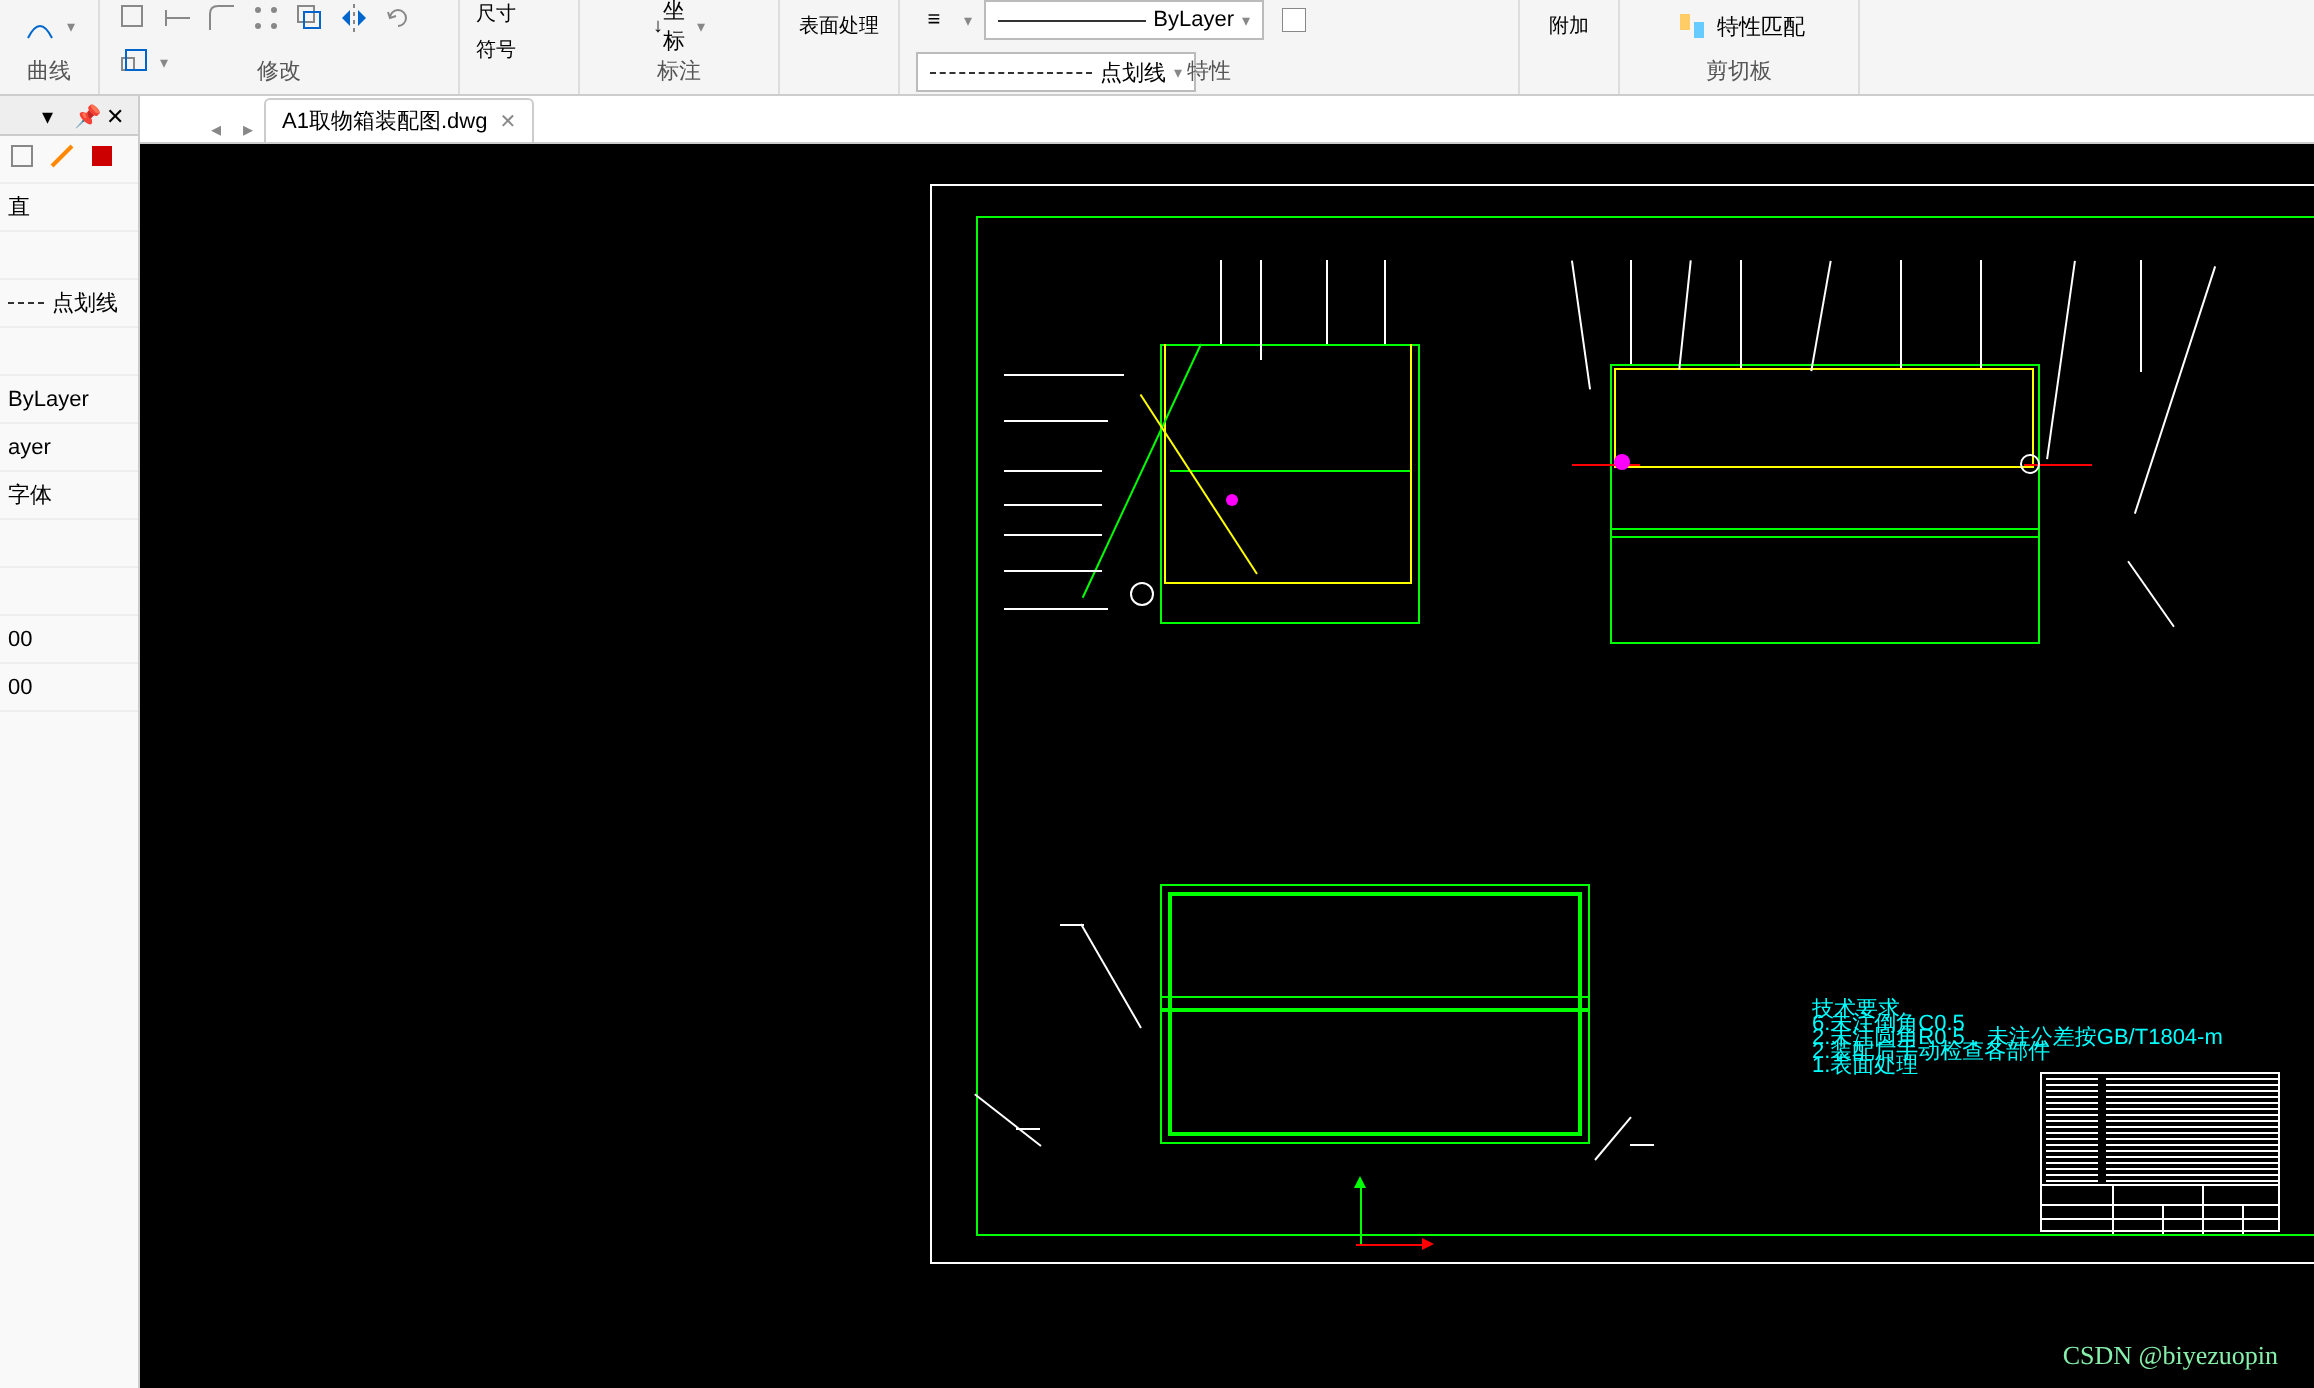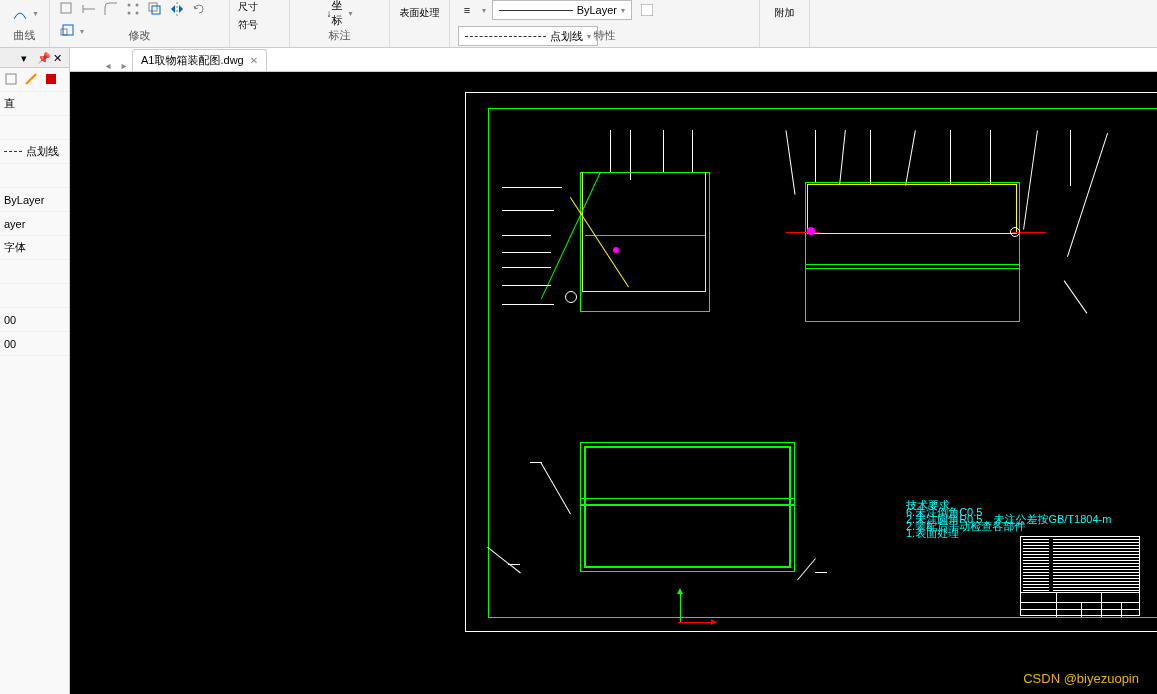--- a/index.html
+++ b/index.html
@@ -43,21 +43,21 @@
 .view3-inner { position: absolute; left: 514px; top: 374px; width: 207px; height: 122px; border: 2px solid #0f0; }
 
 .ucs { position: absolute; left: 610px; top: 520px; }
 .ucs-y { width: 1px; height: 30px; background: #0f0; position: absolute; }
 .ucs-x { width: 35px; height: 1px; background: #f00; position: absolute; top: 30px; left: -2px; }
 
 .tech-text { position: absolute; left: 836px; top: 430px; color: #0ff; font-size: 5px; line-height: 7px; font-family: monospace; }
 .title-block { position: absolute; right: 17px; bottom: 78px; width: 120px; height: 80px; border: 1px solid #fff; }
 .tb-grid { position: absolute; background: #fff; }
 
-.watermark { position: absolute; right: 18px; bottom: 8px; color: #eab308; font-size: 13px; font-family: Liberation Sans, sans-serif; }
+.watermark { position: absolute; right: 18px; bottom: 8px; color: #86efac; font-size: 13px; font-family: Liberation Serif, serif; }
 
 svg.icon { width: 16px; height: 16px; }
 </style>
 </head>
 <body>
 
 <div class="ribbon">
   <div class="ribbon-group" style="width:50px">
     <div class="ribbon-icons">
       <span class="ribbon-icon">
@@ -162,20 +162,32 @@
         <span style="font-size:8px;color:#888">▾</span>
       </div>
     </div>
     <div class="ribbon-label">特性</div>
   </div>
   <div class="ribbon-group" style="width:50px">
     <div class="ribbon-icons">
         <span style="font-size:10px">附加</span>
       </div>
     <div class="ribbon-label">&nbsp;</div>
+  </div>
+  <div class="ribbon-group" style="width:120px">
+    <div class="ribbon-icons">
+      <span class="ribbon-icon">
+          <svg class="icon" viewBox="0 0 16 16">
+            <rect x="2" y="2" width="5" height="8" fill="#fc6"></rect>
+            <rect x="9" y="6" width="5" height="8" fill="#6cf"></rect>
+          </svg>
+        </span>
+      <span>特性匹配</span>
+    </div>
+    <div class="ribbon-label">剪切板</div>
   </div>
 </div>
 
 <div class="leftbar">
   <div class="leftbar-header">
     <span class="leftbar-btn">▾</span>
     <span class="leftbar-btn">📌</span>
     <span class="leftbar-btn">✕</span>
   </div>
   <div class="leftbar-row icons">

